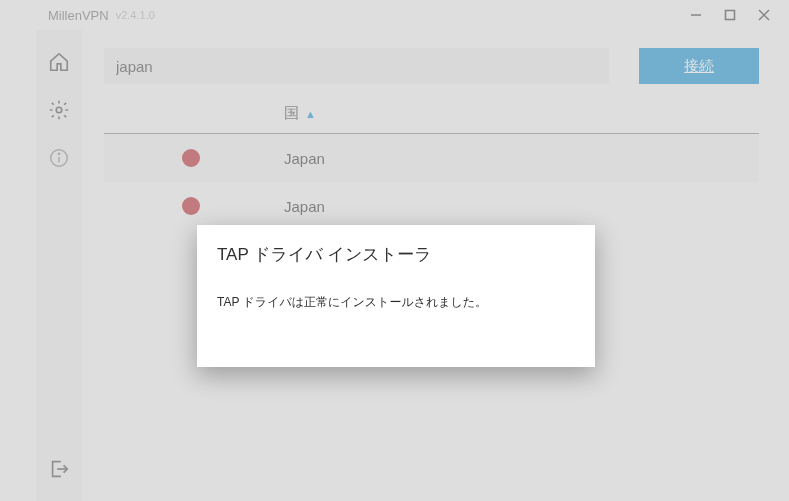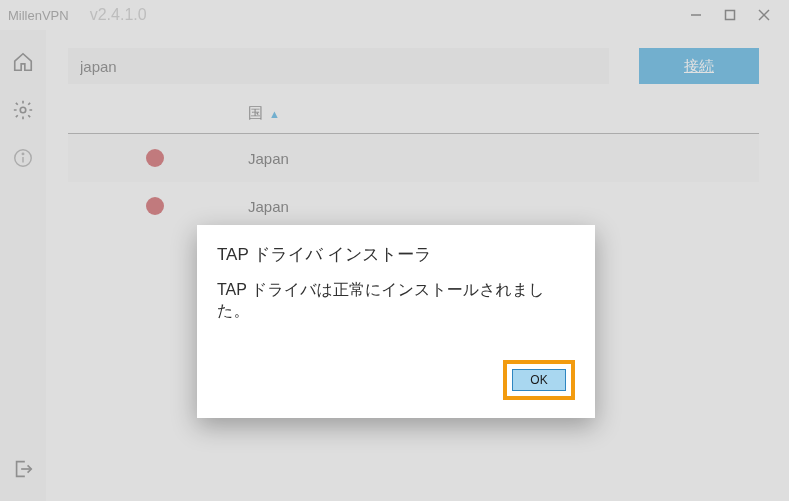--- a/index.html
+++ b/index.html
@@ -13,35 +13,36 @@
     }
     .titlebar {
       height: 30px;
       display: flex;
       align-items: center;
       padding: 0 8px;
       background: #f8f8f8;
       color: #9e9e9e;
       font-size: 13px;
     }
-    .titlebar .app-name { color: #6e6e6e; }
-    .titlebar .version { margin-left: 21px; font-size: 16px; color: #b0b0b0; }
+    .titlebar .app-name { color: #6e6e6e; margin-left: 40px; }
+    .titlebar .version { margin-left: 7px; font-size: 11px; color: #b0b0b0; }
     .titlebar .spacer { flex: 1; }
     .winbtn {
       width: 34px;
       height: 26px;
       display: flex;
       align-items: center;
       justify-content: center;
       cursor: pointer;
     }
     .winbtn svg { display: block; }
     .app-body {
       display: flex;
       height: calc(100% - 30px);
+      padding-left: 36px;
     }
     .sidebar {
       width: 46px;
       background: #f0f0f0;
       display: flex;
       flex-direction: column;
       align-items: center;
       padding-top: 18px;
       gap: 20px;
     }
@@ -125,24 +126,24 @@
       top: 225px;
       width: 398px;
       background: #fff;
       box-shadow: 0 8px 24px rgba(0,0,0,0.3);
       z-index: 20;
       padding: 18px 20px 18px 20px;
     }
     .dialog-title {
       font-size: 17px;
       color: #303030;
-      margin-bottom: 14px;
+      margin-bottom: 28px;
     }
     .dialog-msg {
-      font-size: 16px;
+      font-size: 12px;
       color: #303030;
       margin-bottom: 38px;
     }
     .dialog-btnrow {
       display: flex;
       justify-content: flex-end;
     }
     .ok-highlight {
       border: 4px solid #f29b0f;
       padding: 5px;
@@ -241,18 +242,13 @@
       </div>
     </div>
   </div>
 </div>
 
 <div class="overlay"></div>
 
 <div class="dialog">
   <div class="dialog-title">TAP ドライバ インストーラ</div>
   <div class="dialog-msg">TAP ドライバは正常にインストールされました。</div>
-  <div class="dialog-btnrow">
-    <span class="ok-highlight">
-      <button class="ok-btn">OK</button>
-    </span>
-  </div>
 </div>
 
 </body></html>

